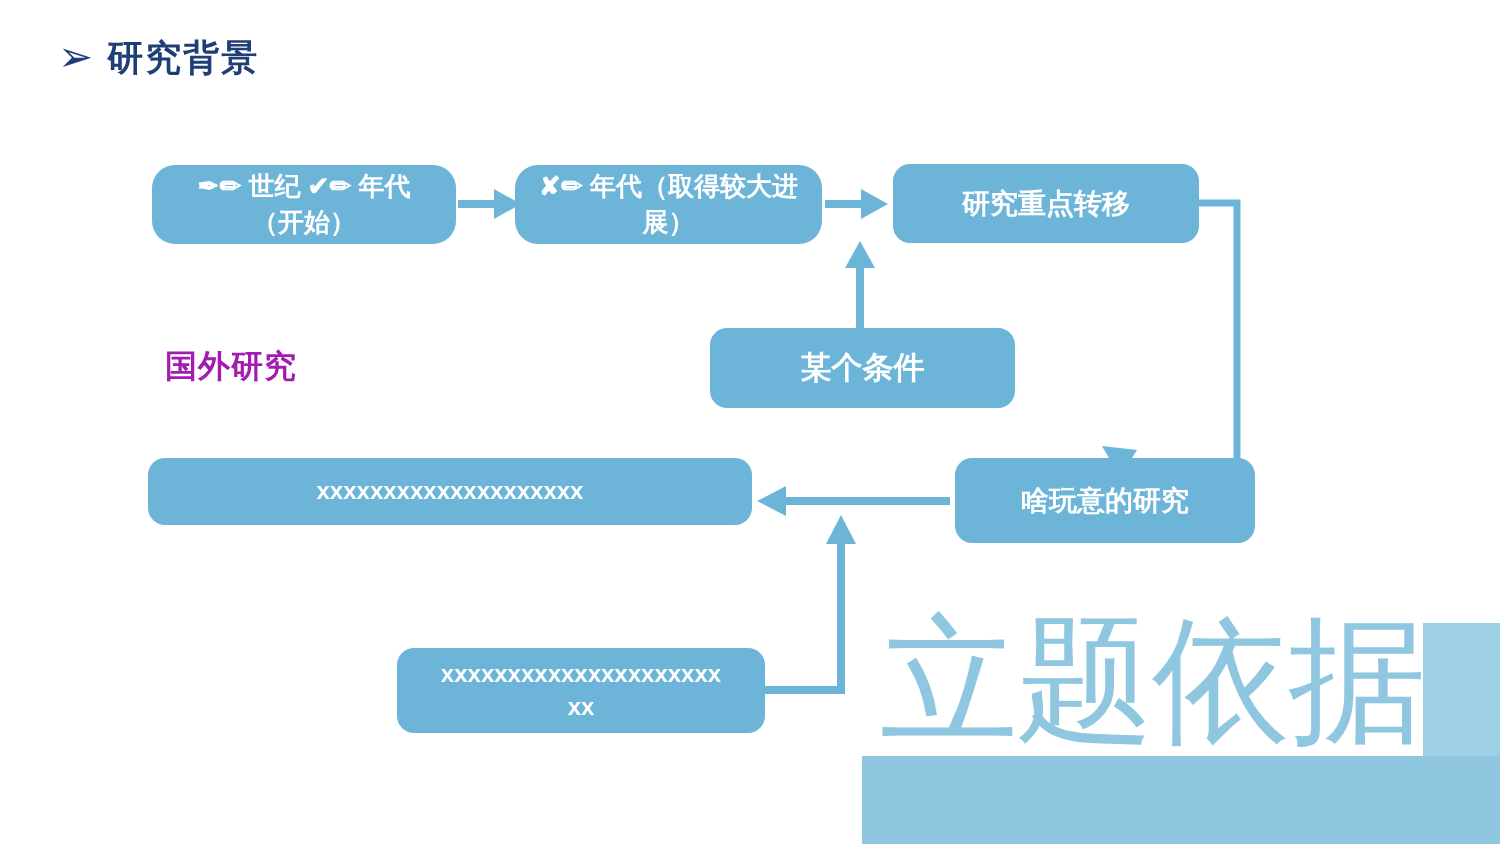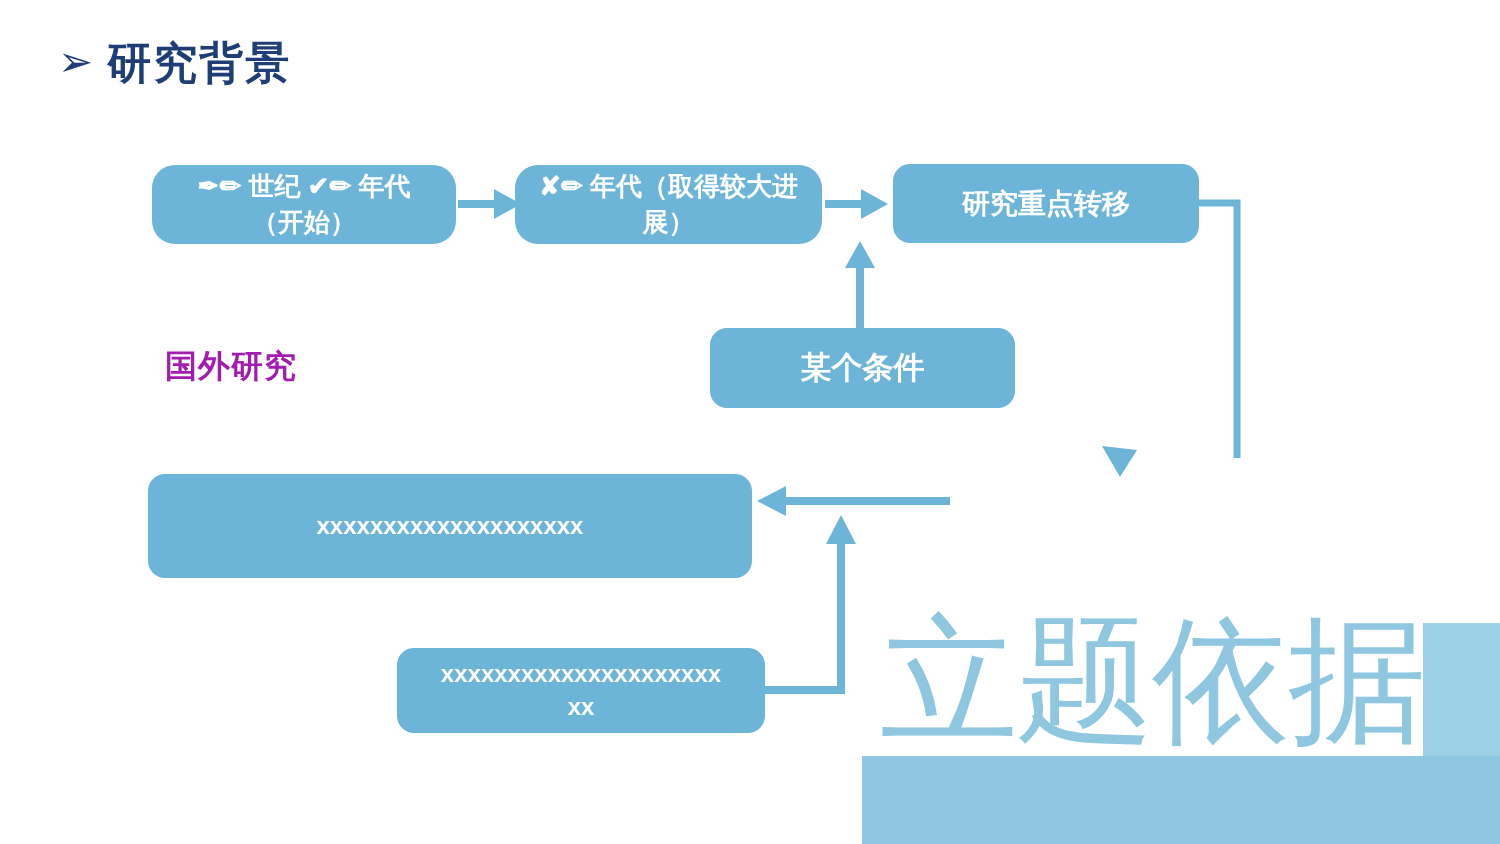--- a/index.html
+++ b/index.html
@@ -10,21 +10,21 @@
     background:#ffffff;
     font-family:"Liberation Sans", sans-serif;
   }
   
   .title-row{
     position:absolute;left:58px;top:34px;
     display:flex;align-items:center;gap:14px;
     color:#1F3D76;
   }
   .title-bullet{font-size:42px;line-height:1;transform:translateY(-2px);}
-  .title-text{font-size:44px;font-weight:bold;letter-spacing:2px;}
+  .title-text{font-size:36px;font-weight:bold;letter-spacing:2px;}
   
   .section-label{
     position:absolute;left:165px;top:345px;
     font-size:32px;font-weight:bold;color:#a21caf;letter-spacing:1px;
   }
   
   .fbox{
     position:absolute;
     background:#6CB5D8;
     border-radius:17px;
@@ -106,18 +106,19 @@
   <div class="section-label">国外研究</div>
 
   <div class="fbox fs26" style="left:152px;top:165px;width:304px;height:79px;padding:0 26px;">✒✏ 世纪 ✔✏ 年代（开始）</div>
 
   <div class="fbox fs26" style="left:515px;top:165px;width:307px;height:79px;padding:0 24px;">✘✏ 年代（取得较大进展）</div>
 
   <div class="fbox fs28" style="left:893px;top:164px;width:306px;height:79px;padding:0 20px;text-align:right;">研究重点转移</div>
 
   <div class="fbox fs31" style="left:710px;top:328px;width:305px;height:80px;padding:12px 20px;">某个条件</div>
 
-  <div class="fbox fs24 breakall" style="left:148px;top:458px;width:604px;height:104px;padding:0 20px;margin-top:16px;">xxxxxxxxxxxxxxxxxxxx</div>
+  <div class="fbox fs24 breakall" style="left:148px;top:458px;width:604px;height:67px;padding:0 20px;">xxxxxxxxxxxxxxxxxxxx</div>
 
+  <div class="fbox fs28" style="left:955px;top:458px;width:300px;height:85px;padding:0 18px;">啥玩意的研究</div>
 
   <div class="fbox fs24 breakall" style="left:397px;top:648px;width:368px;height:85px;padding:0 42px;text-align:center;">xxxxxxxxxxxxxxxxxxxxxxx</div>
 
 </div>
 
 </body></html>

